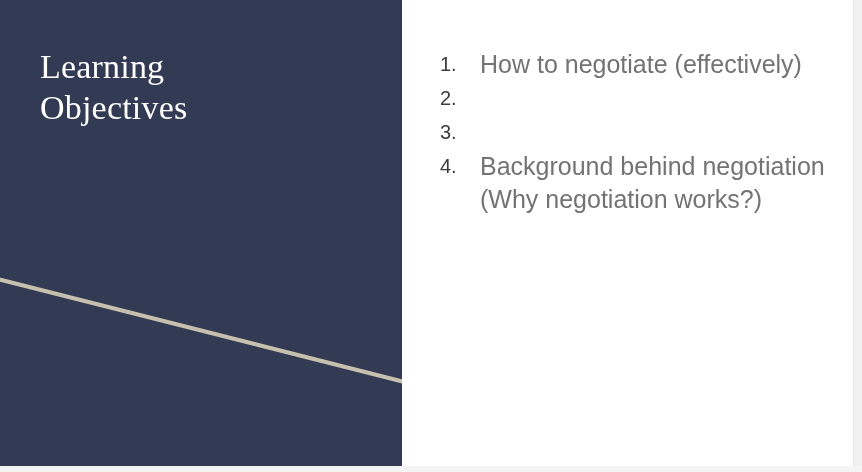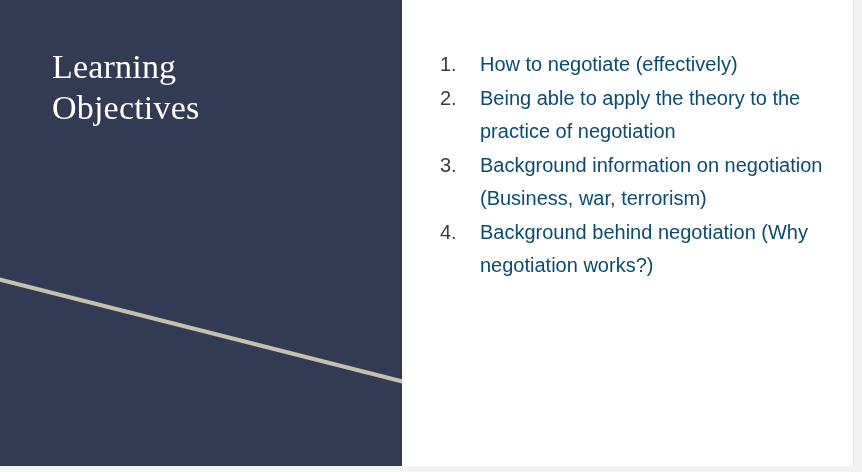--- a/index.html
+++ b/index.html
@@ -42,21 +42,21 @@
     position: absolute;
     left: 0;
     top: 0;
     width: 402px;
     height: 466px;
     background: #333a53;
     overflow: hidden;
   }
   .title {
     position: absolute;
-    left: 52px;
+    left: 40px;
     top: 46px;
     width: 330px;
     color: #ffffff;
     font-family: "Liberation Serif", serif;
     font-size: 34px;
     line-height: 1.22;
     letter-spacing: 0.2px;
     font-weight: 400;
   }
   .diag-line {
@@ -94,22 +94,22 @@
   }
   .obj-num {
     flex: 0 0 auto;
     width: 40px;
     color: #3c3c3c;
     font-size: 20px;
     line-height: 33px;
   }
   .obj-text {
     flex: 1 1 auto;
-    color: #0c4a6e;
-    font-size: 20px;
+    color: #737373;
+    font-size: 25px;
     line-height: 33px;
   }
 </style>
 </head>
 <body>
 
 <div class="slide">
 
   <div class="left-panel">
     <div class="title" style="white-space: pre-line;">Learning
@@ -118,25 +118,23 @@
   </div>
 
   <div class="right-panel">
     <ol class="obj-list">
       <li class="obj-item">
         <span class="obj-num">1.</span>
         <span class="obj-text">How to negotiate (effectively)</span>
       </li>
       <li class="obj-item">
         <span class="obj-num">2.</span>
-        <span class="obj-text">Being able to apply the theory to the practice of negotiation</span>
       </li>
       <li class="obj-item">
         <span class="obj-num">3.</span>
-        <span class="obj-text">Background information on negotiation (Business, war, terrorism)</span>
       </li>
       <li class="obj-item">
         <span class="obj-num">4.</span>
         <span class="obj-text">Background behind negotiation (Why negotiation works?)</span>
       </li>
     </ol>
   </div>
 
   <div class="page-edge-right"></div>
   <div class="page-edge-bottom"></div>

